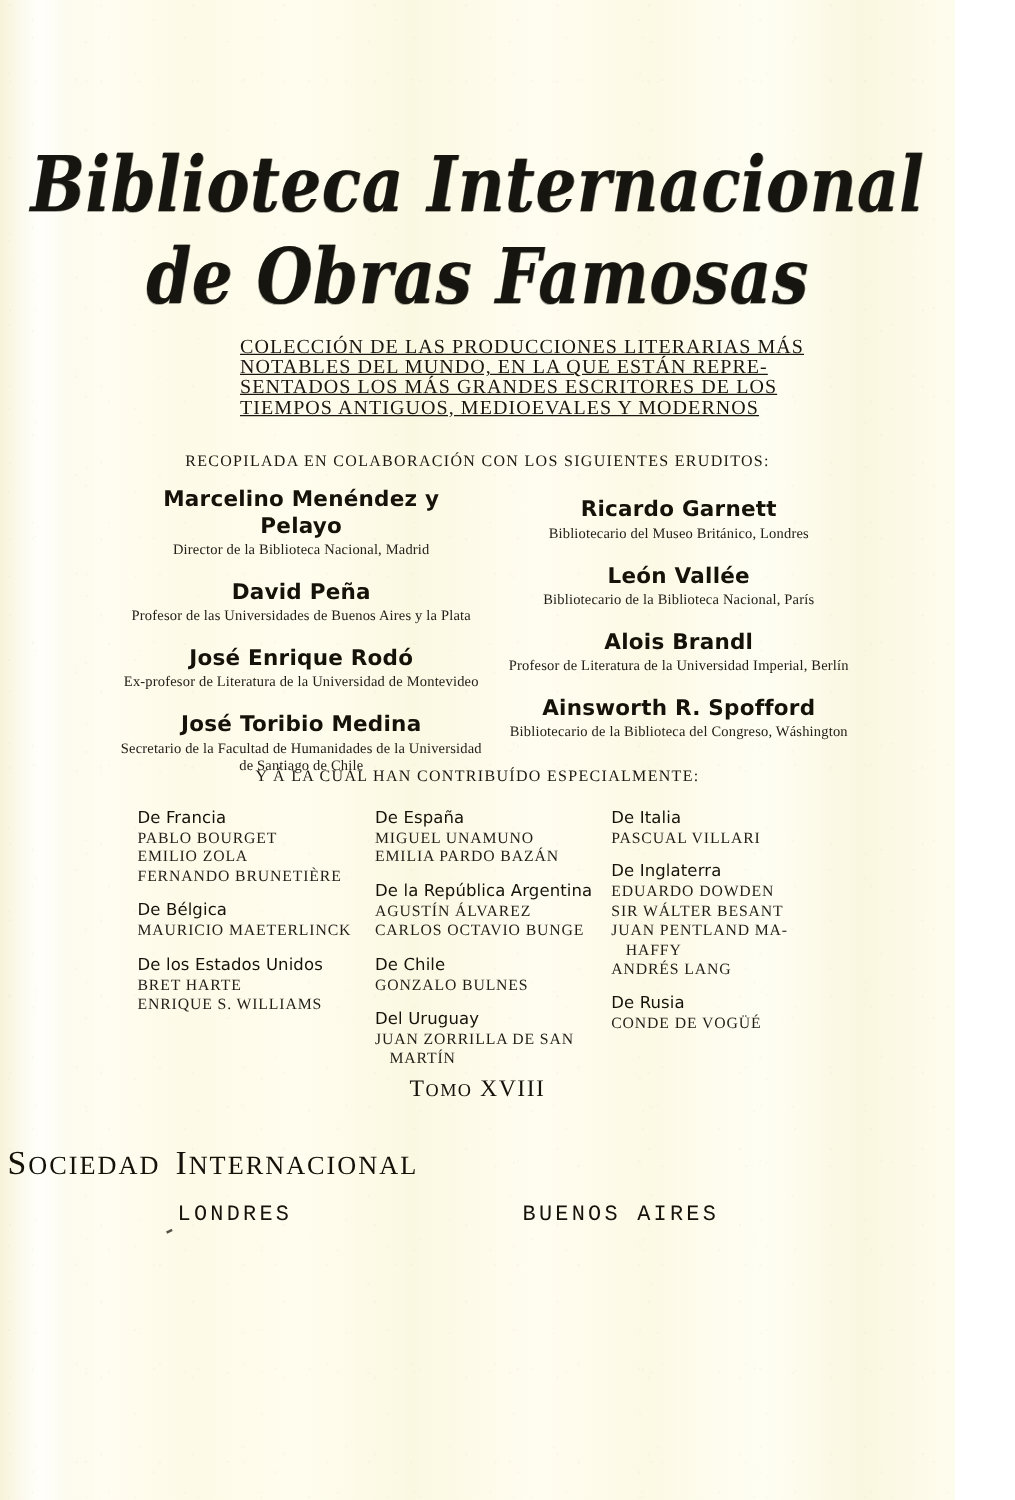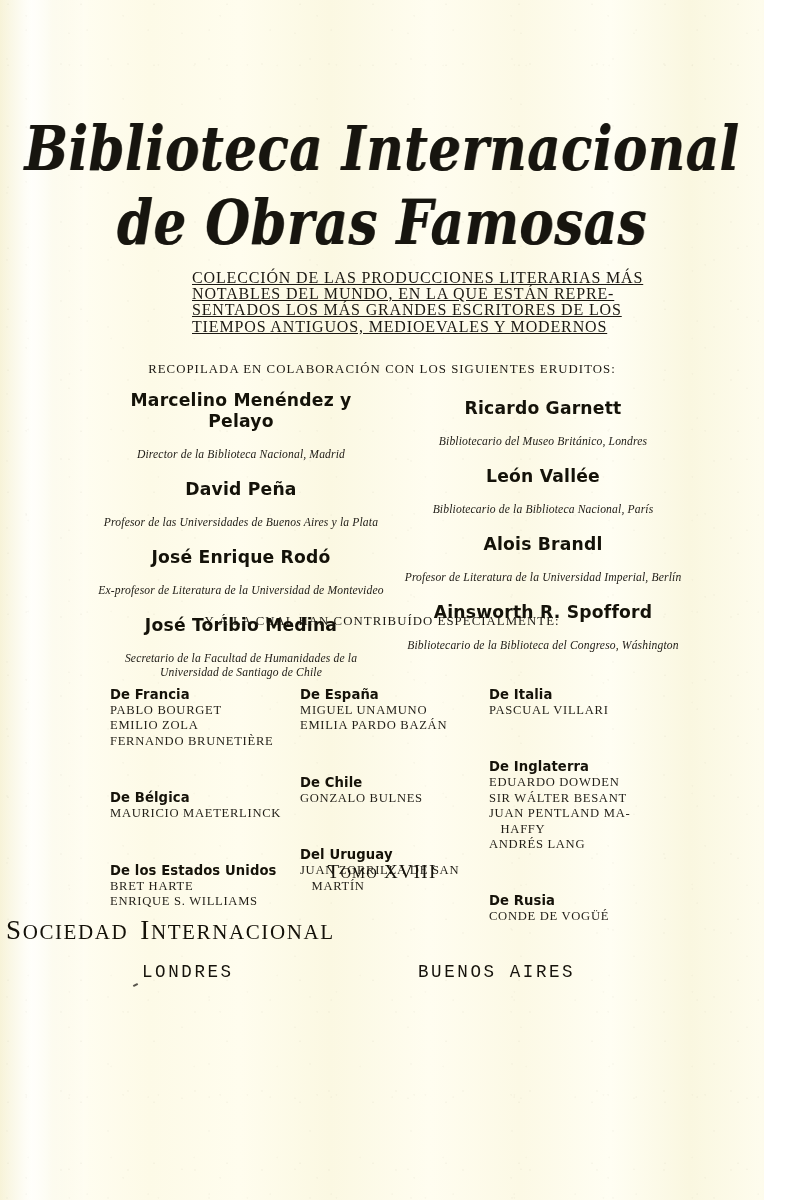--- a/index.html
+++ b/index.html
@@ -139,22 +139,21 @@
     letter-spacing: 0.2px;
     line-height: 21px;
     color: #141209;
   }
   .sch-role {
     font-family: "Liberation Serif", serif;
     font-size: 11.6px;
     line-height: 14px;
     letter-spacing: 0.15px;
     color: #23201a;
-    margin-top: 16px;
-    font-style: italic;
+    margin-top: 1px;
   }
   .scholar.gap-a { margin-bottom: 17px; }
 
   
   .contrib-head {
     position: absolute;
     top: 614px;
     left: 0; right: 0;
     text-align: center;
     font-size: 12.8px;
@@ -164,26 +163,25 @@
 
   
   .contributors { position: absolute; top: 646px; left: 0; width: 812px; }
   .contrib-col { position: absolute; top: 0; }
   .contrib-col.c1 { left: 110px; width: 190px; }
   .contrib-col.c2 { left: 300px; width: 190px; }
   .contrib-col.c3 { left: 489px; width: 200px; }
   .country { margin-bottom: 11px; }
   .country-name {
     font-family: "DejaVu Sans", "Liberation Sans", sans-serif;
-    font-weight: 700;
+    font-weight: 400;
     font-size: 13.2px;
     line-height: 17px;
     letter-spacing: 0.1px;
     color: #151209;
-    margin-top: 40px;
   }
   .person {
     font-family: "Liberation Serif", serif;
     font-size: 12.6px;
     line-height: 15.4px;
     letter-spacing: 0.7px;
     color: #211e17;
     white-space: pre-wrap;
   }
 
@@ -330,20 +328,25 @@
         </div>
       </div>
 
       <div class="contrib-col c2">
         <div class="country">
           <div class="country-name">De España</div>
           <div class="person">MIGUEL UNAMUNO</div>
           <div class="person">EMILIA PARDO BAZÁN</div>
         </div>
         <div class="country">
+          <div class="country-name">De la República Argentina</div>
+          <div class="person">AGUSTÍN ÁLVAREZ</div>
+          <div class="person">CARLOS OCTAVIO BUNGE</div>
+        </div>
+        <div class="country">
           <div class="country-name">De Chile</div>
           <div class="person">GONZALO BULNES</div>
         </div>
         <div class="country">
           <div class="country-name">Del Uruguay</div>
           <div class="person">JUAN ZORRILLA DE SAN
    MARTÍN</div>
         </div>
       </div>
 

